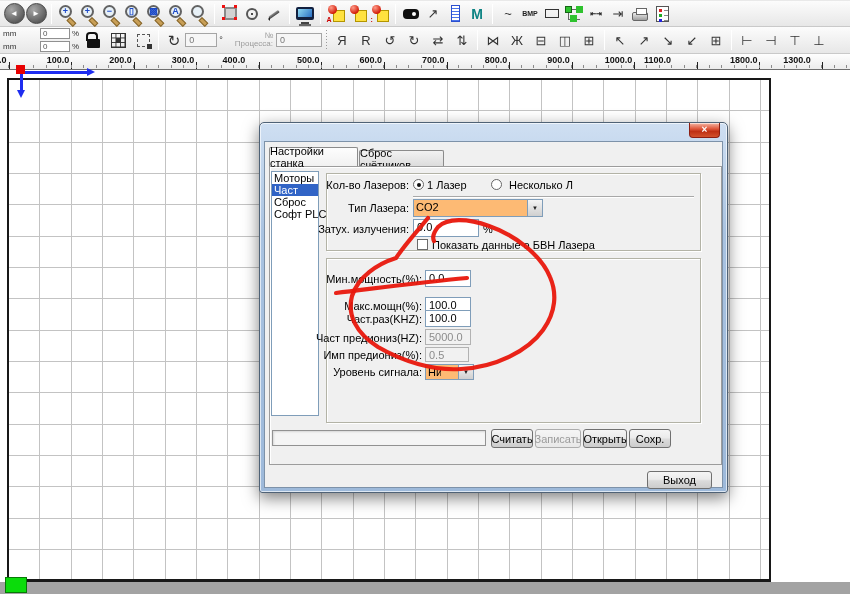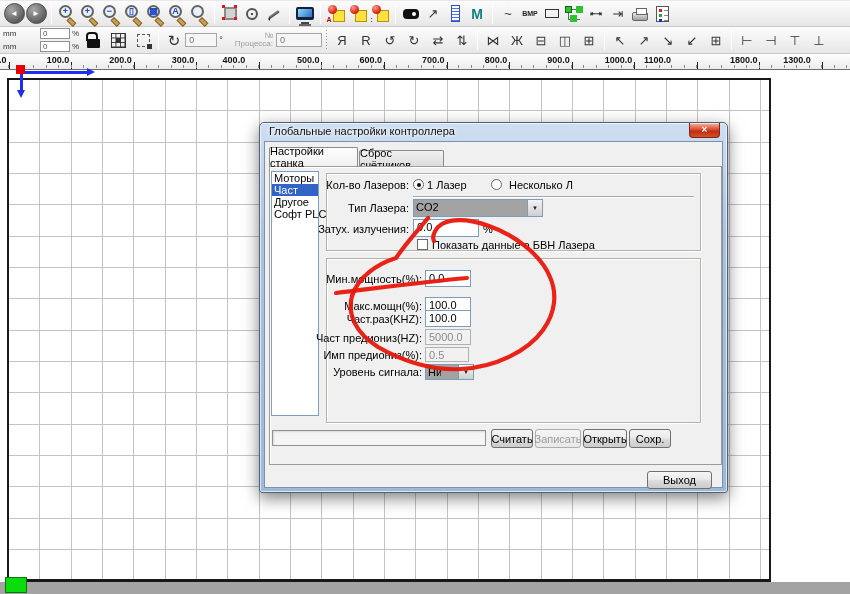--- a/index.html
+++ b/index.html
@@ -136,21 +136,21 @@
     border:1px solid #7f9db9; z-index:4; font-size:11px; }
   .lb-item { height:12px; line-height:12px; padding-left:2px; color:#000; white-space:nowrap; }
   .lb-item.sel { background:#3164c6; color:#fff; }
   .frame { position:absolute; border:1px solid #b3b3a6; box-shadow:inset 1px 1px 0 #fff, 1px 1px 0 #fff; z-index:3; }
   #frame-laser { left:61px; top:31px; width:375px; height:78px; }
   #frame-power { left:61px; top:116px; width:375px; height:165px; }
   .flabel { position:absolute; font-size:11px; color:#000; text-align:right; white-space:nowrap; z-index:4; }
   .tbox { position:absolute; background:#fff; border:1px solid #7f9db9; font-size:11px; color:#000;
     padding:1px 3px; line-height:13px; z-index:4; overflow:hidden; white-space:nowrap; }
   .tbox.dis { background:#f1f1f1; color:#8c8c8c; border-color:#b2b2b2; }
-  .combo { position:absolute; background:#a3a3a3; border:1px solid #7f9db9; display:flex; z-index:4;gap:17px; }
+  .combo { position:absolute; background:#fdba74; border:1px solid #7f9db9; display:flex; z-index:4;gap:17px; }
   .combo .cval { flex:1; font-size:11px; padding:1px 2px; line-height:13px; overflow:hidden; white-space:nowrap; }
   .combo .cbtn { width:15px; flex:none; border-left:1px solid #7f9db9; background:linear-gradient(#f4f4f4,#cfcfcf);
     display:flex; align-items:center; justify-content:center; font-size:6px; color:#222; }
   .radio { position:absolute; width:11px; height:11px; border:1px solid #666; border-radius:50%; background:#fff; z-index:4; }
   .radio.on::after { content:""; position:absolute; left:2.5px; top:2.5px; width:4px; height:4px; border-radius:50%; background:#111; }
   .cbx { position:absolute; width:11px; height:11px; border:1px solid #6b6b6b; background:#fff; z-index:4; }
   .hsep { position:absolute; height:1px; background:#a8a8a8; box-shadow:0 1px 0 #fff; z-index:4; }
   #status-bar { position:absolute; left:7px; top:288px; width:214px; height:16px; background:#f5f5f5;
     border:1px solid #929292; box-shadow:inset 1px 1px 2px rgba(0,0,0,.12); z-index:4; }
   .btn { position:absolute; height:19px; border:1px solid #707070; border-radius:3px; font-size:11px; color:#000;
@@ -421,31 +421,30 @@
   </div>
 
 <div id="work-area"></div>
 <div id="bottom-strip"></div>
 <div id="origin-square"></div>
 <div id="axis-x" class="ax"></div>
 <div id="axis-y" class="ax"></div>
 <div id="green-marker"></div>
 
 <div id="dialog">
-  <div id="dlg-title">Глобальные настройки контроллера</div>
   <div id="dlg-close">×</div>
   <div id="dlg-client">
     <div id="tab-1" class="tab">Настройки станка</div>
     <div id="tab-2" class="tab">Сброс счётчиков</div>
     <div id="tab-page"></div>
 
     <div id="listbox">
       <div class="lb-item">Моторы</div>
       <div class="lb-item sel">Част</div>
-      <div class="lb-item">Другое</div>
+      <div class="lb-item">Сброс</div>
       <div class="lb-item">Софт PLC</div>
     </div>
 
     <div id="frame-laser" class="frame"></div>
 
     <div class="flabel" style="left:10px;top:37px;width:134px;">Кол-во Лазеров:</div>
     <div class="radio on" style="left:148px;top:37px;"></div>
     <div class="flabel" style="left:162px;top:37px;text-align:left;">1 Лазер</div>
     <div class="radio" style="left:226px;top:37px;"></div>
     <div class="flabel" style="left:244px;top:37px;text-align:left;">Несколько Л</div>

